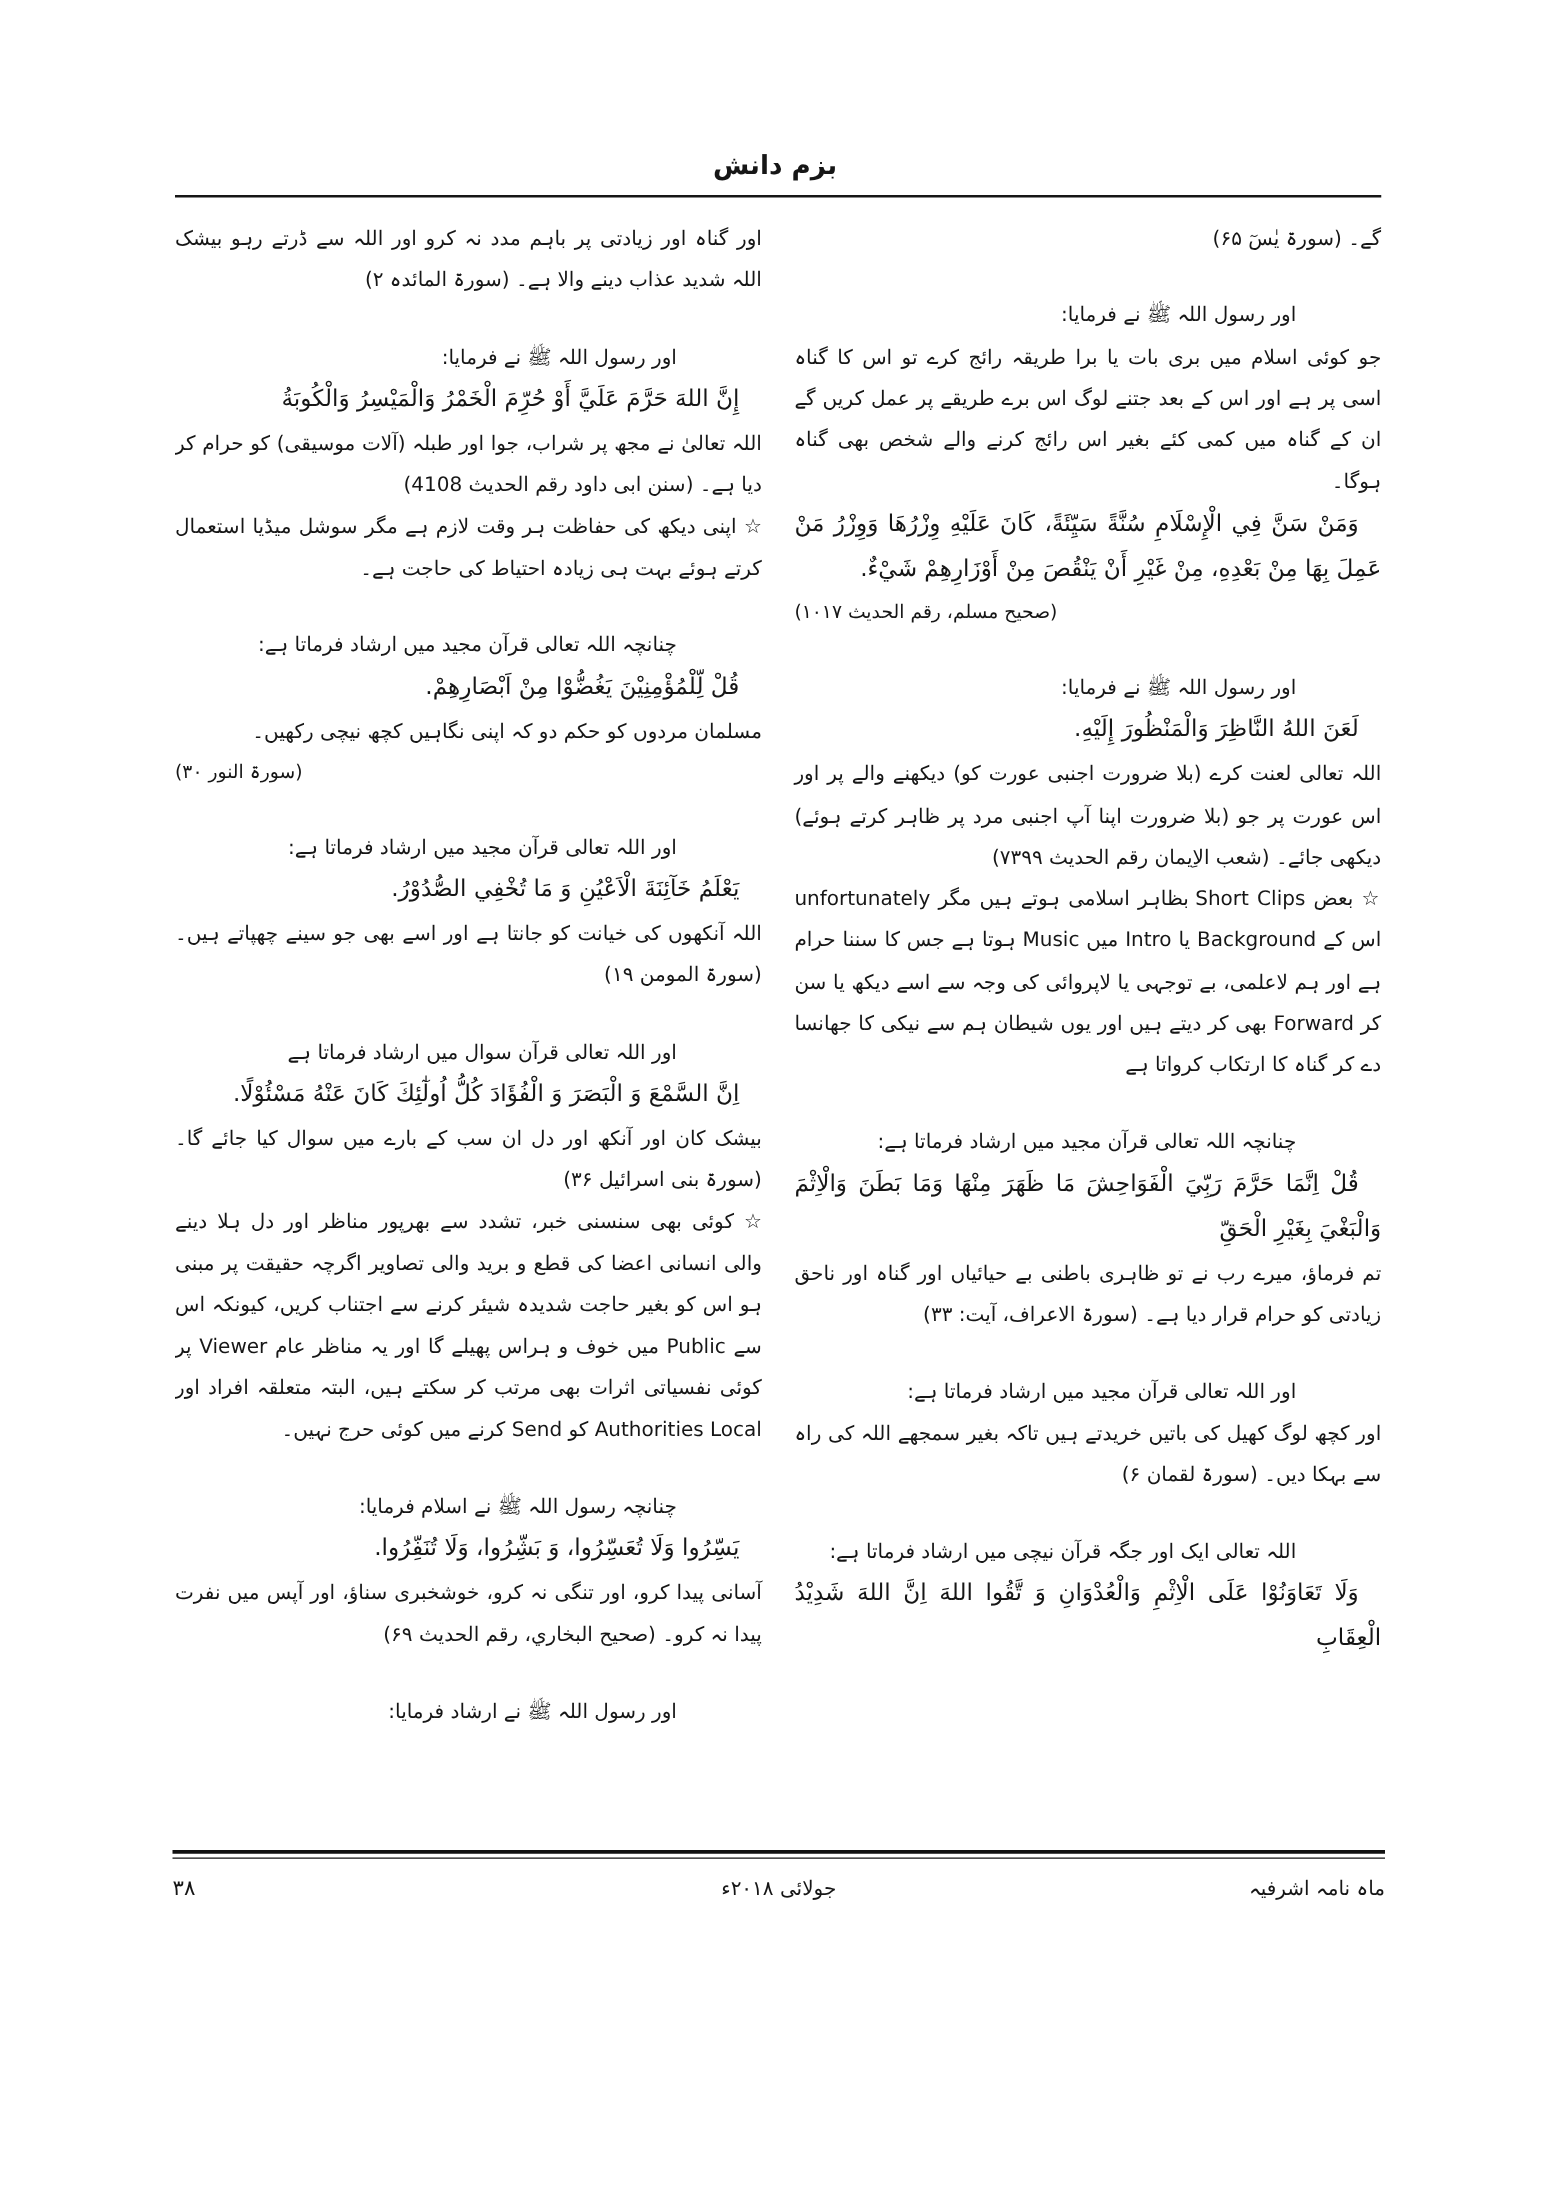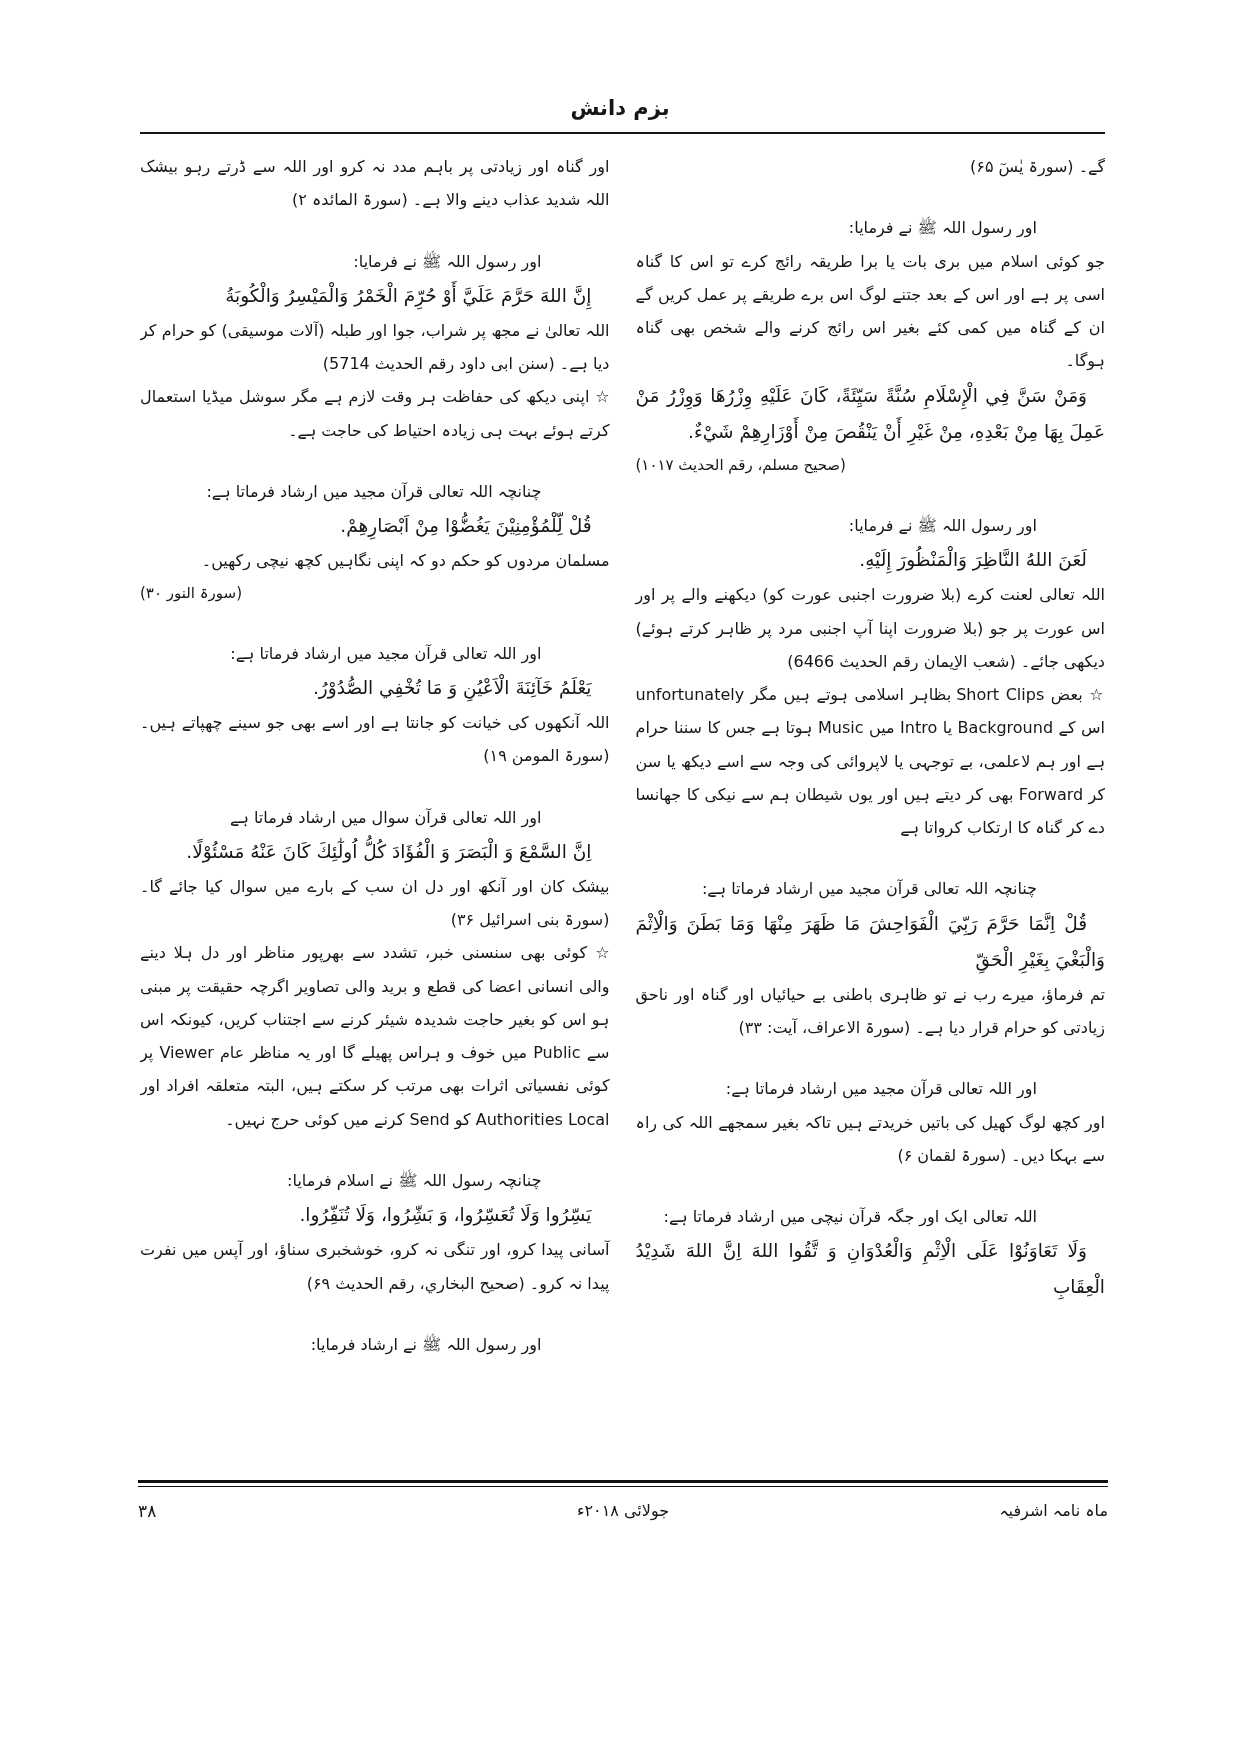--- a/index.html
+++ b/index.html
@@ -7,21 +7,21 @@
     position: relative;
     width: 1240px;
     height: 1754px;
     margin: 0 auto;
     background: #ffffff;
     color: #161616;
     font-family: "DejaVu Sans", sans-serif;
     direction: rtl;
     overflow: hidden;
   }
-  .header { padding-top: 96px; }
+  .header { padding-top: 120px; }
   .header-title {
     text-align: center;
     font-weight: bold;
     font-size: 21px;
     letter-spacing: 1px;
   }
   .header-rule {
     margin: 12px 135px 0 140px;
     border-top: 2px solid #151515;
   }
@@ -88,36 +88,36 @@
   <div class="content">
     <section class="col col-right">
 
     <p class="para urdu">گے۔ (سورۃ یٰسٓ ۶۵)</p>
         <p class="para lead">اور رسول اللہ ﷺ نے فرمایا:</p>
         <p class="para urdu">جو کوئی اسلام میں بری بات یا برا طریقہ رائج کرے تو اس کا گناہ اسی پر ہے اور اس کے بعد جتنے لوگ اس برے طریقے پر عمل کریں گے ان کے گناہ میں کمی کئے بغیر اس رائج کرنے والے شخص بھی گناہ ہوگا۔</p>
         <p class="para arabic">وَمَنْ سَنَّ فِي الْإِسْلَامِ سُنَّةً سَيِّئَةً، كَانَ عَلَيْهِ وِزْرُهَا وَوِزْرُ مَنْ عَمِلَ بِهَا مِنْ بَعْدِهِ، مِنْ غَيْرِ أَنْ يَنْقُصَ مِنْ أَوْزَارِهِمْ شَيْءٌ.</p>
         <p class="para reference">(صحیح مسلم، رقم الحدیث ۱۰۱۷)</p>
         <p class="para lead">اور رسول اللہ ﷺ نے فرمایا:</p>
         <p class="para arabic">لَعَنَ اللهُ النَّاظِرَ وَالْمَنْظُورَ إِلَيْهِ.</p>
-        <p class="para urdu">اللہ تعالی لعنت کرے (بلا ضرورت اجنبی عورت کو) دیکھنے والے پر اور اس عورت پر جو (بلا ضرورت اپنا آپ اجنبی مرد پر ظاہر کرتے ہوئے) دیکھی جائے۔ (شعب الاِیمان رقم الحدیث 6466)</p>
+        <p class="para urdu">اللہ تعالی لعنت کرے (بلا ضرورت اجنبی عورت کو) دیکھنے والے پر اور اس عورت پر جو (بلا ضرورت اپنا آپ اجنبی مرد پر ظاہر کرتے ہوئے) دیکھی جائے۔ (شعب الاِیمان رقم الحدیث ۷۳۹۹)</p>
         <p class="para urdu">☆ بعض Short Clips بظاہر اسلامی ہوتے ہیں مگر unfortunately اس کے Background یا Intro میں Music ہوتا ہے جس کا سننا حرام ہے اور ہم لاعلمی، بے توجہی یا لاپروائی کی وجہ سے اسے دیکھ یا سن کر Forward بھی کر دیتے ہیں اور یوں شیطان ہم سے نیکی کا جھانسا دے کر گناہ کا ارتکاب کرواتا ہے</p>
         <p class="para lead">چنانچہ اللہ تعالی قرآن مجید میں ارشاد فرماتا ہے:</p>
         <p class="para arabic">قُلْ اِنَّمَا حَرَّمَ رَبِّيَ الْفَوَاحِشَ مَا ظَهَرَ مِنْهَا وَمَا بَطَنَ وَالْاِثْمَ وَالْبَغْيَ بِغَيْرِ الْحَقِّ</p>
         <p class="para urdu">تم فرماؤ، میرے رب نے تو ظاہری باطنی بے حیائیاں اور گناہ اور ناحق زیادتی کو حرام قرار دیا ہے۔ (سورۃ الاعراف، آیت: ۳۳)</p>
         <p class="para lead">اور اللہ تعالی قرآن مجید میں ارشاد فرماتا ہے:</p>
         <p class="para urdu">اور کچھ لوگ کھیل کی باتیں خریدتے ہیں تاکہ بغیر سمجھے اللہ کی راہ سے بہکا دیں۔ (سورۃ لقمان ۶)</p>
         <p class="para lead">اللہ تعالی ایک اور جگہ قرآن نیچی میں ارشاد فرماتا ہے:</p>
         <p class="para arabic">وَلَا تَعَاوَنُوْا عَلَى الْاِثْمِ وَالْعُدْوَانِ وَ تَّقُوا اللهَ اِنَّ اللهَ شَدِيْدُ الْعِقَابِ</p>
       </section>
     <section class="col col-left">
 
     <p class="para urdu">اور گناہ اور زیادتی پر باہم مدد نہ کرو اور اللہ سے ڈرتے رہو بیشک اللہ شدید عذاب دینے والا ہے۔ (سورۃ المائدہ ۲)</p>
         <p class="para lead">اور رسول اللہ ﷺ نے فرمایا:</p>
         <p class="para arabic">إِنَّ اللهَ حَرَّمَ عَلَيَّ أَوْ حُرِّمَ الْخَمْرُ وَالْمَيْسِرُ وَالْكُوبَةُ</p>
-        <p class="para urdu">اللہ تعالیٰ نے مجھ پر شراب، جوا اور طبلہ (آلات موسیقی) کو حرام کر دیا ہے۔ (سنن ابی داود رقم الحدیث 5714)</p>
+        <p class="para urdu">اللہ تعالیٰ نے مجھ پر شراب، جوا اور طبلہ (آلات موسیقی) کو حرام کر دیا ہے۔ (سنن ابی داود رقم الحدیث 4108)</p>
         <p class="para urdu">☆ اپنی دیکھ کی حفاظت ہر وقت لازم ہے مگر سوشل میڈیا استعمال کرتے ہوئے بہت ہی زیادہ احتیاط کی حاجت ہے۔</p>
         <p class="para lead">چنانچہ اللہ تعالی قرآن مجید میں ارشاد فرماتا ہے:</p>
         <p class="para arabic">قُلْ لِّلْمُؤْمِنِيْنَ يَغُضُّوْا مِنْ اَبْصَارِهِمْ.</p>
         <p class="para urdu">مسلمان مردوں کو حکم دو کہ اپنی نگاہیں کچھ نیچی رکھیں۔</p>
         <p class="para reference">(سورۃ النور ۳۰)</p>
         <p class="para lead">اور اللہ تعالی قرآن مجید میں ارشاد فرماتا ہے:</p>
         <p class="para arabic">يَعْلَمُ خَآئِنَةَ الْاَعْيُنِ وَ مَا تُخْفِي الصُّدُوْرُ.</p>
         <p class="para urdu">اللہ آنکھوں کی خیانت کو جانتا ہے اور اسے بھی جو سینے چھپاتے ہیں۔ (سورۃ المومن ۱۹)</p>
         <p class="para lead">اور اللہ تعالی قرآن سوال میں ارشاد فرماتا ہے</p>
         <p class="para arabic">اِنَّ السَّمْعَ وَ الْبَصَرَ وَ الْفُؤَادَ كُلُّ اُولٰٓئِكَ كَانَ عَنْهُ مَسْئُوْلًا.</p>

